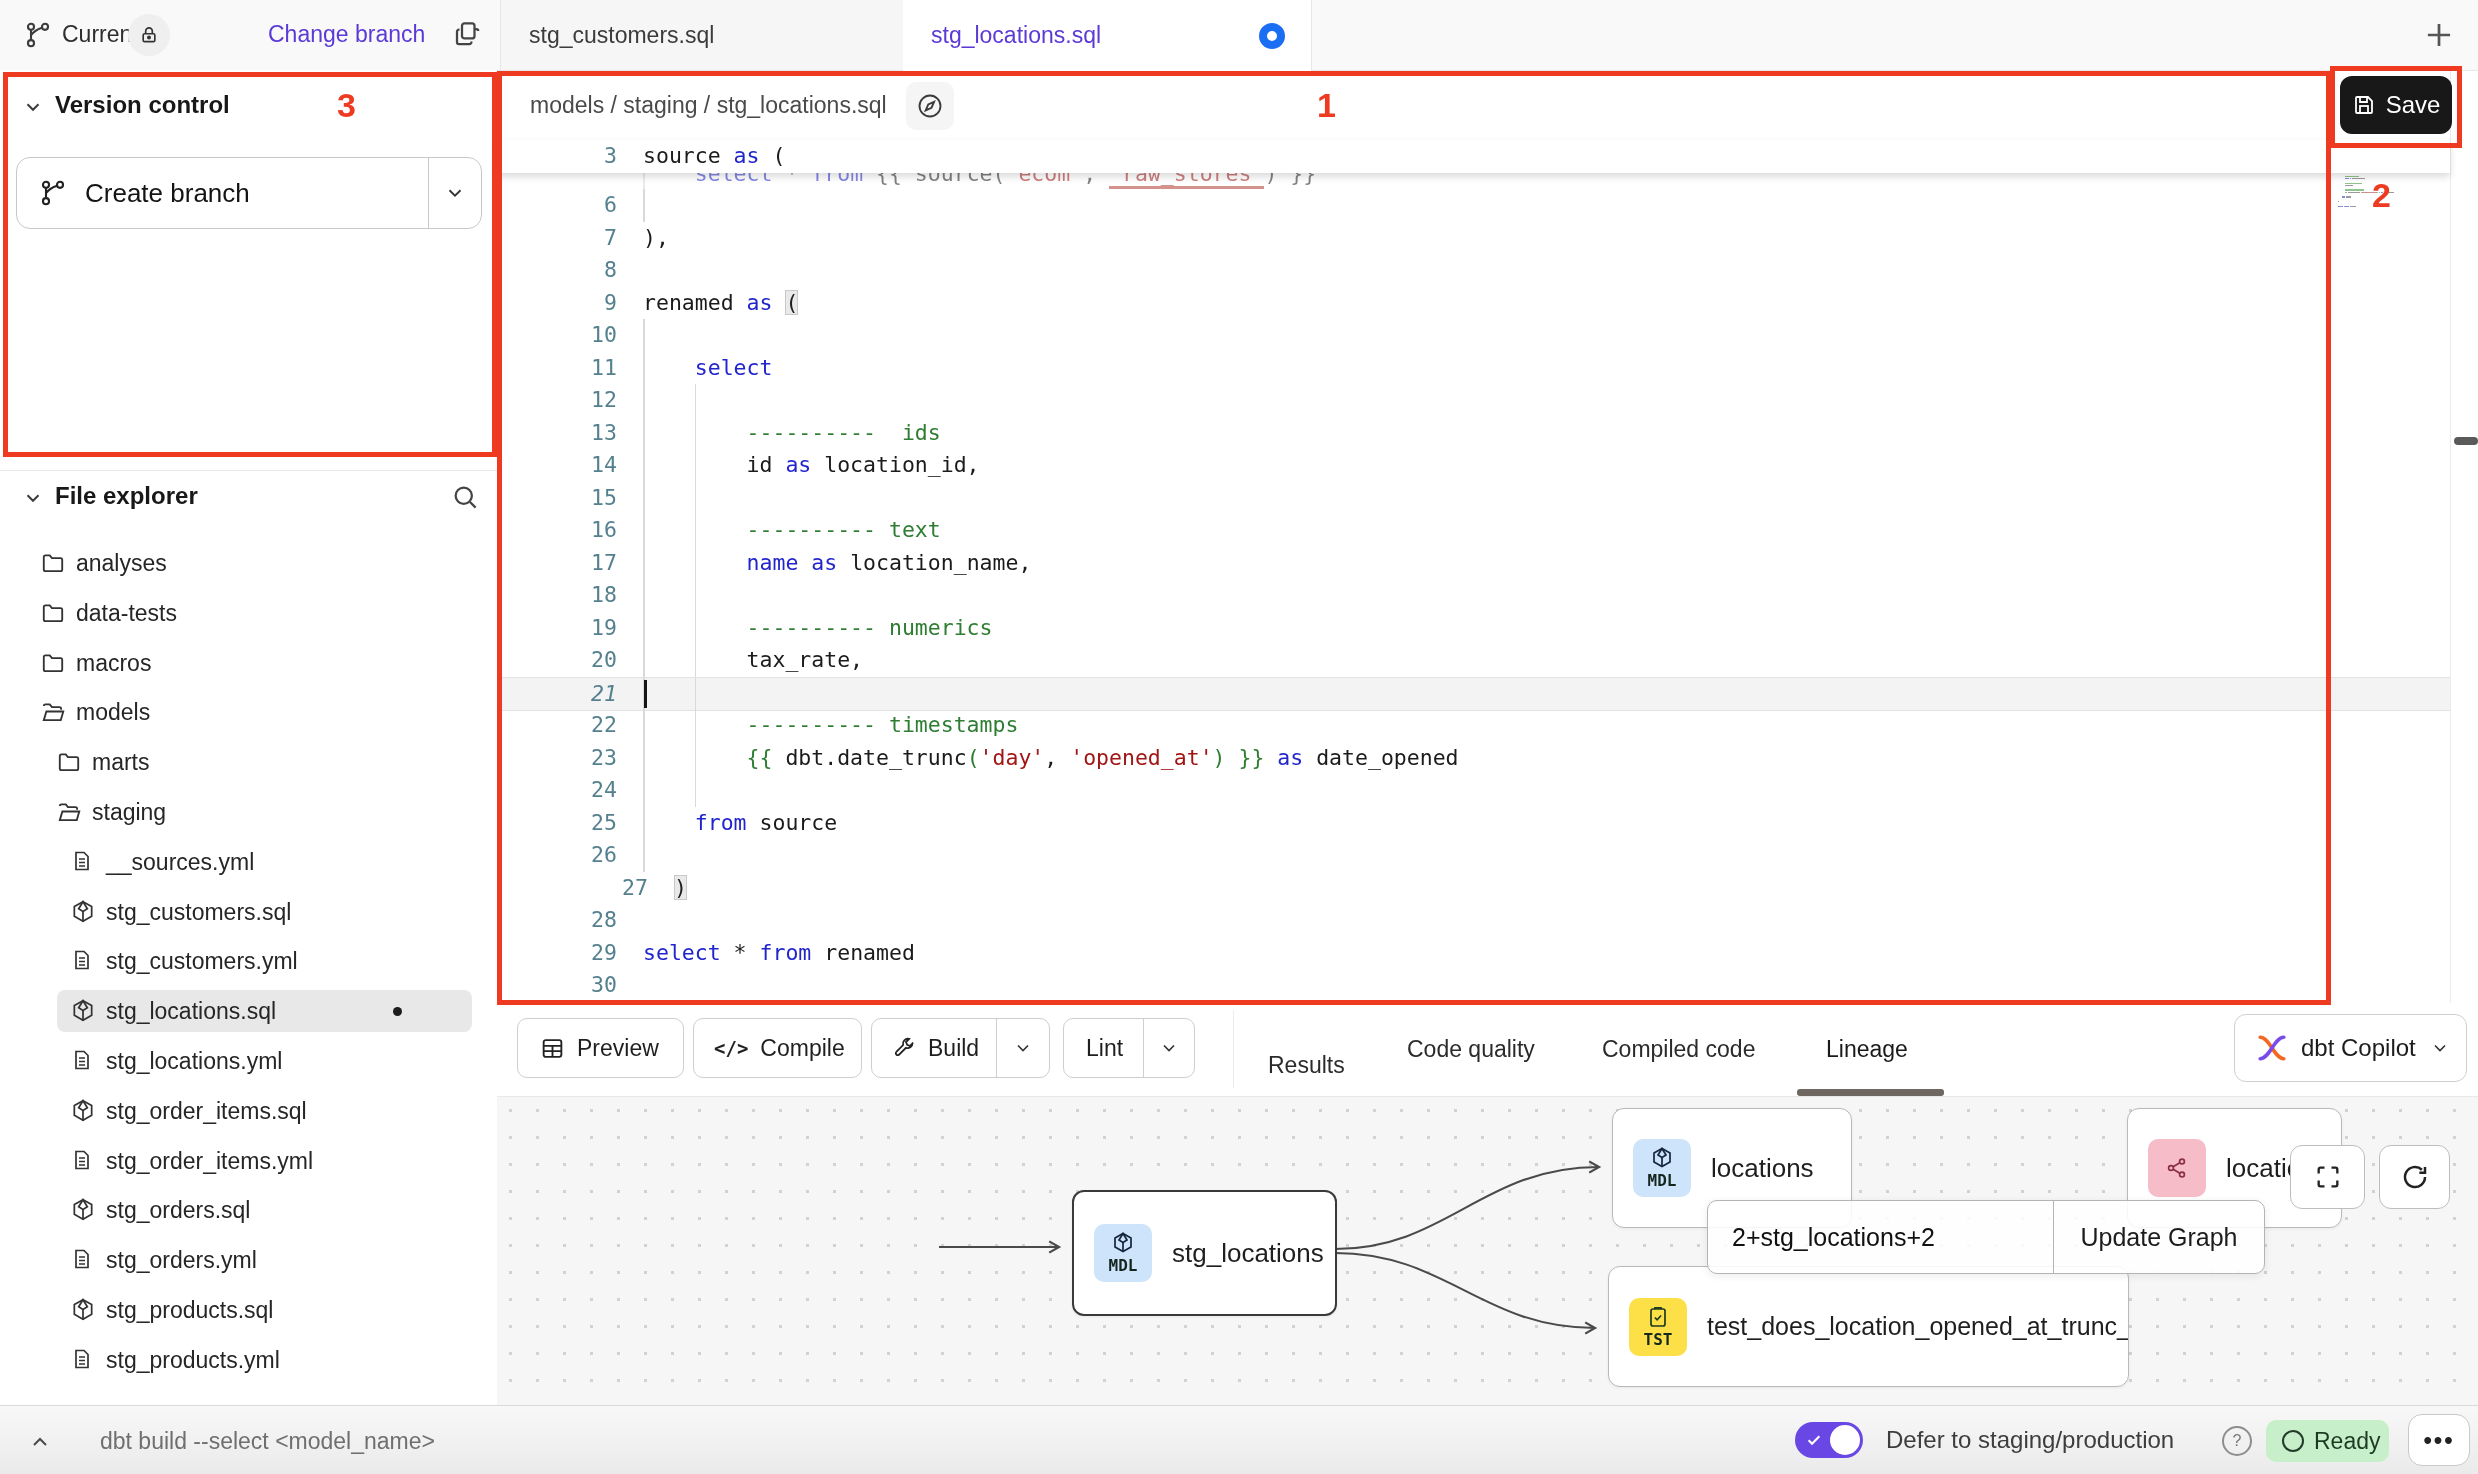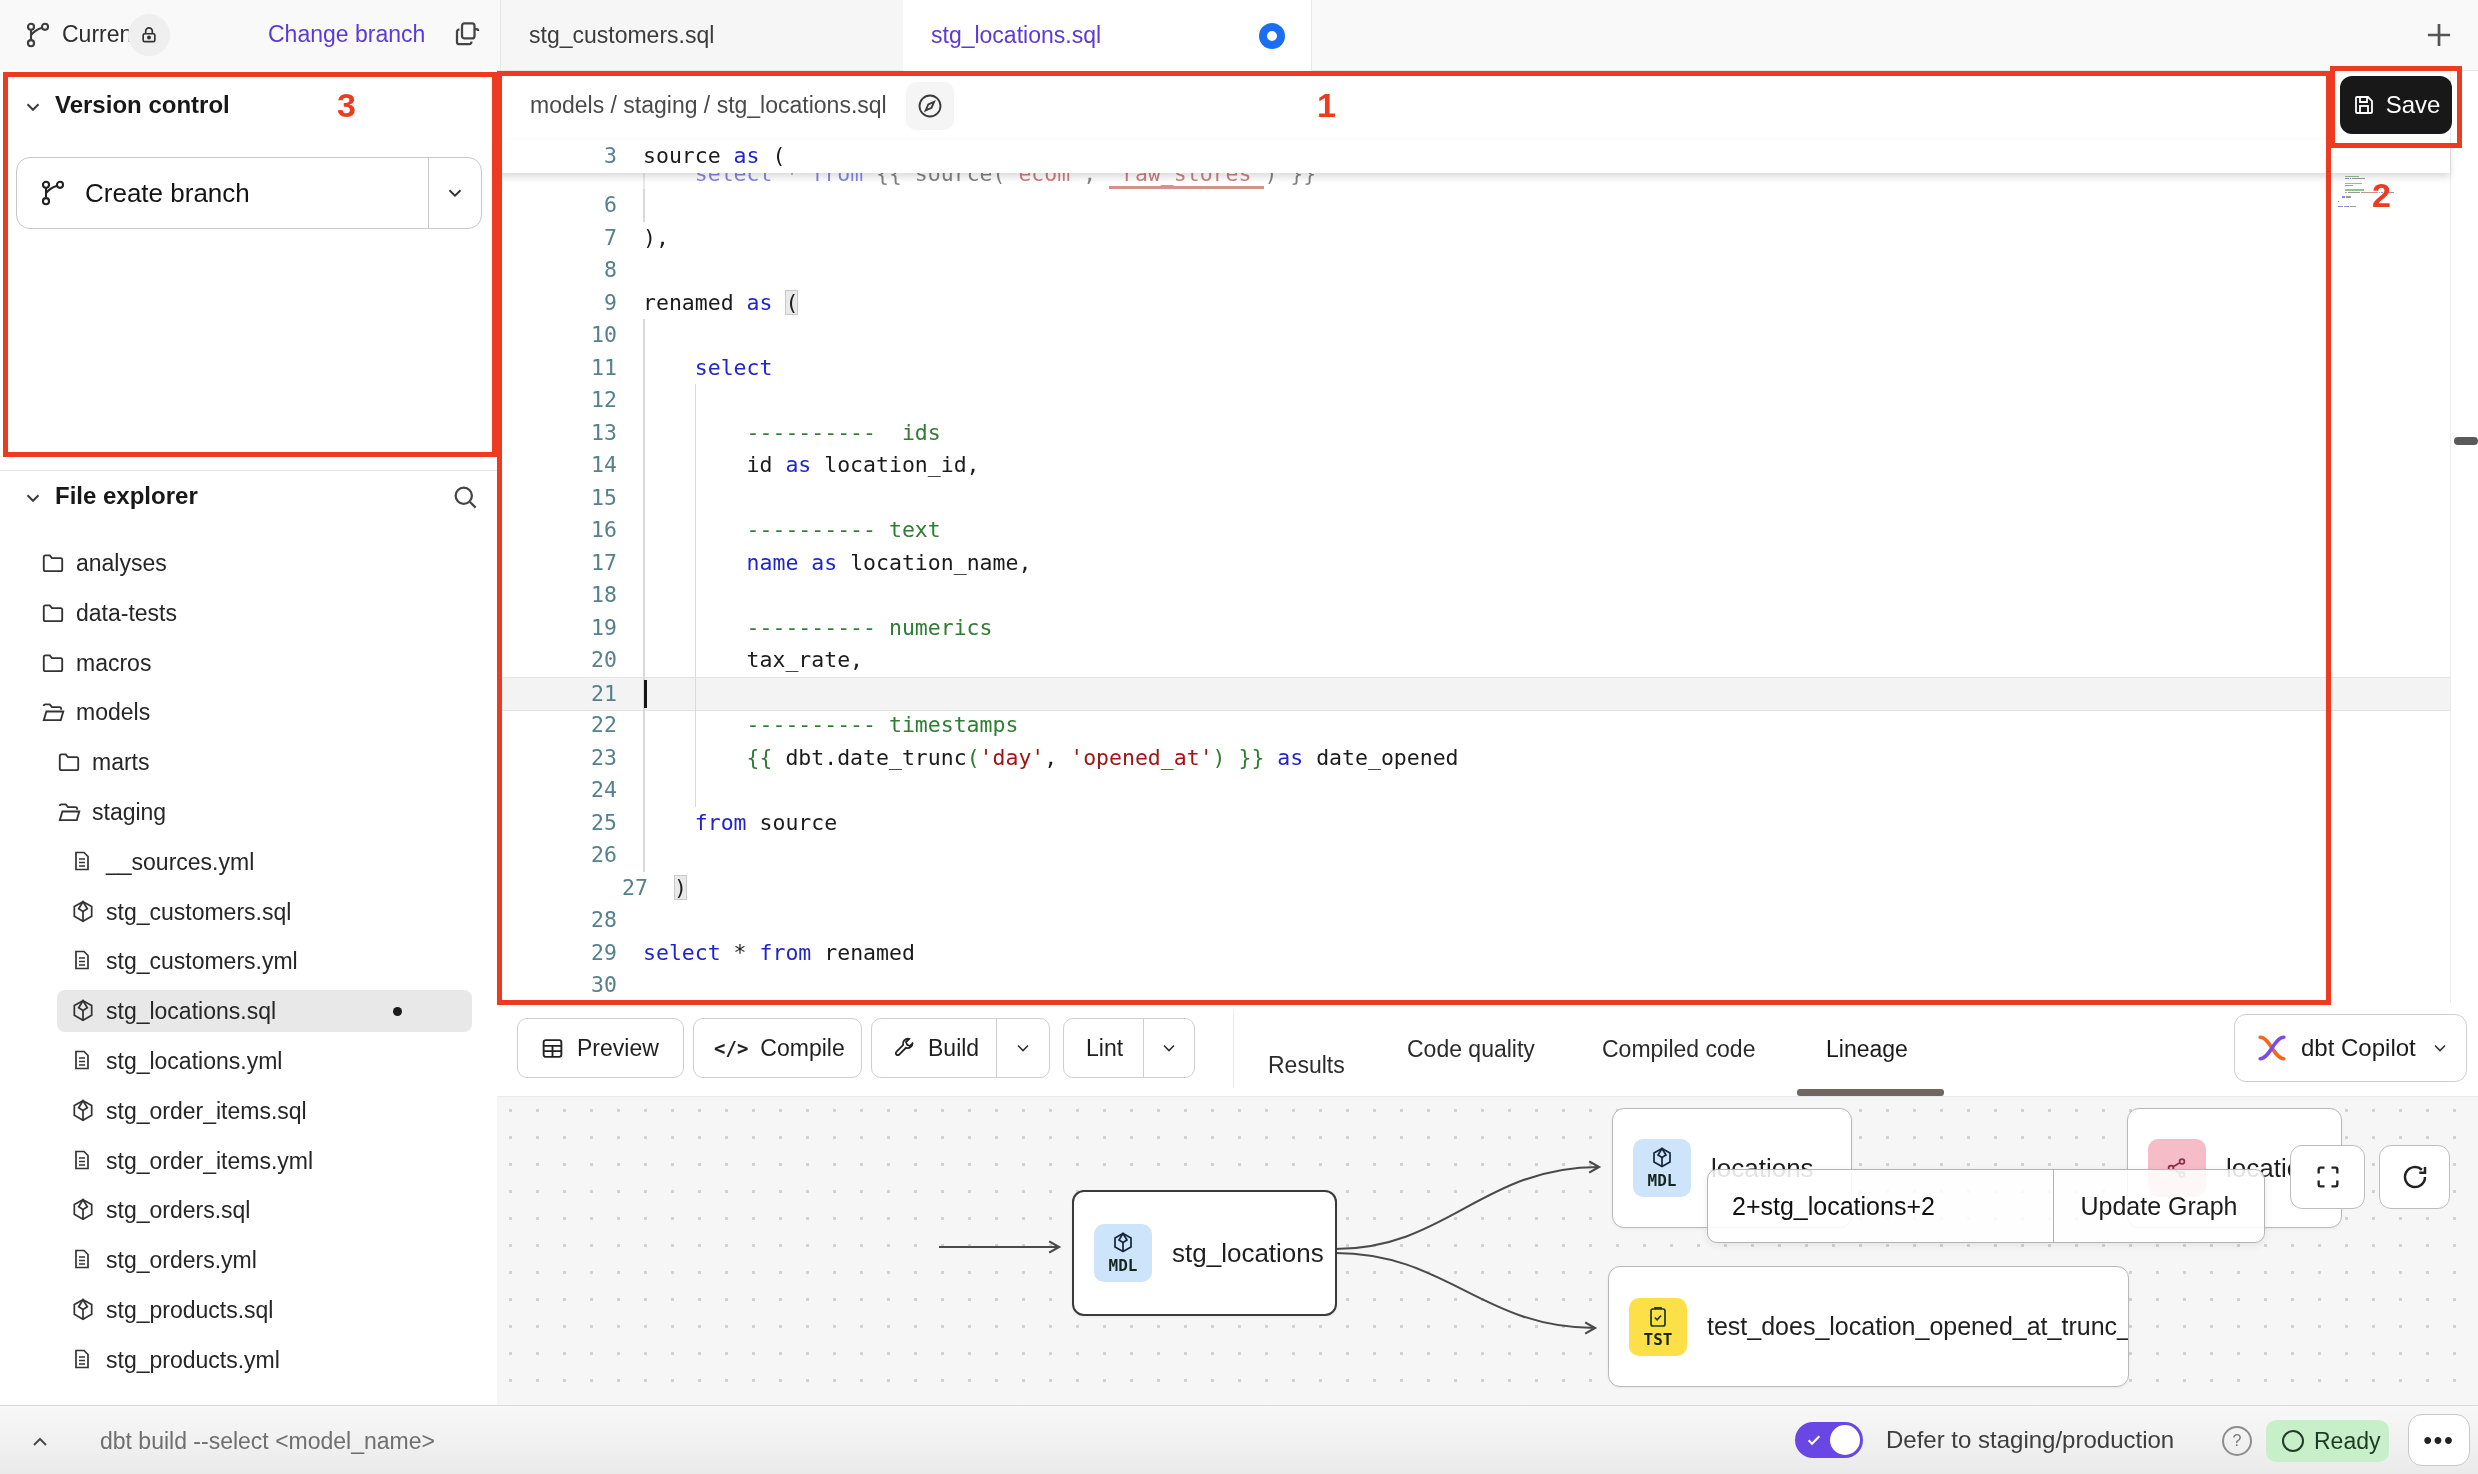--- a/index.html
+++ b/index.html
@@ -315,21 +315,21 @@
       <div class="code-line" style="position: absolute; left: 0px; width: 100%; top: 211.5px; height: 32.5px;"><span class="guide" style="left:calc(146px + 0ch);"></span><span class="ln">11</span><span class="ct"><span class="tk-p">    </span><span class="tk-k">select</span></span></div>
       <div class="code-line" style="position: absolute; left: 0px; width: 100%; top: 244px; height: 32.5px;"><span class="guide" style="left:calc(146px + 0ch);"></span><span class="guide" style="left:calc(146px + 4ch);"></span><span class="ln">12</span><span class="ct"></span></div>
       <div class="code-line" style="position: absolute; left: 0px; width: 100%; top: 276.5px; height: 32.5px;"><span class="guide" style="left:calc(146px + 0ch);"></span><span class="guide" style="left:calc(146px + 4ch);"></span><span class="ln">13</span><span class="ct"><span class="tk-p">        </span><span class="tk-c">----------  ids</span></span></div>
       <div class="code-line" style="position: absolute; left: 0px; width: 100%; top: 309px; height: 32.5px;"><span class="guide" style="left:calc(146px + 0ch);"></span><span class="guide" style="left:calc(146px + 4ch);"></span><span class="ln">14</span><span class="ct"><span class="tk-p">        id </span><span class="tk-k">as</span><span class="tk-p"> location_id,</span></span></div>
       <div class="code-line" style="position: absolute; left: 0px; width: 100%; top: 341.5px; height: 32.5px;"><span class="guide" style="left:calc(146px + 0ch);"></span><span class="guide" style="left:calc(146px + 4ch);"></span><span class="ln">15</span><span class="ct"></span></div>
       <div class="code-line" style="position: absolute; left: 0px; width: 100%; top: 374px; height: 32.5px;"><span class="guide" style="left:calc(146px + 0ch);"></span><span class="guide" style="left:calc(146px + 4ch);"></span><span class="ln">16</span><span class="ct"><span class="tk-p">        </span><span class="tk-c">---------- text</span></span></div>
       <div class="code-line" style="position: absolute; left: 0px; width: 100%; top: 406.5px; height: 32.5px;"><span class="guide" style="left:calc(146px + 0ch);"></span><span class="guide" style="left:calc(146px + 4ch);"></span><span class="ln">17</span><span class="ct"><span class="tk-p">        </span><span class="tk-k">name</span><span class="tk-p"> </span><span class="tk-k">as</span><span class="tk-p"> location_name,</span></span></div>
       <div class="code-line" style="position: absolute; left: 0px; width: 100%; top: 439px; height: 32.5px;"><span class="guide" style="left:calc(146px + 0ch);"></span><span class="guide" style="left:calc(146px + 4ch);"></span><span class="ln">18</span><span class="ct"></span></div>
       <div class="code-line" style="position: absolute; left: 0px; width: 100%; top: 471.5px; height: 32.5px;"><span class="guide" style="left:calc(146px + 0ch);"></span><span class="guide" style="left:calc(146px + 4ch);"></span><span class="ln">19</span><span class="ct"><span class="tk-p">        </span><span class="tk-c">---------- numerics</span></span></div>
       <div class="code-line" style="position: absolute; left: 0px; width: 100%; top: 504px; height: 32.5px;"><span class="guide" style="left:calc(146px + 0ch);"></span><span class="guide" style="left:calc(146px + 4ch);"></span><span class="ln">20</span><span class="ct"><span class="tk-p">        tax_rate,</span></span></div>
-      <div class="code-line cursor-line" style="position: absolute; left: 0px; width: 100%; top: 536.5px; height: 32.5px;"><span class="guide" style="left:calc(146px + 0ch);"></span><span class="guide" style="left:calc(146px + 4ch);"></span><span class="ln">21</span><span class="ct"></span><span style="position:absolute;left:147px;top:2px;width:2.5px;height:28px;background:#151515;"></span></div>
+      <div class="code-line cursor-line" style="position: absolute; left: 0px; width: 100%; top: 536.5px; height: 32.5px; font-style: italic;"><span class="guide" style="left:calc(146px + 0ch);"></span><span class="guide" style="left:calc(146px + 4ch);"></span><span class="ln">21</span><span class="ct"></span><span style="position:absolute;left:147px;top:2px;width:2.5px;height:28px;background:#151515;"></span></div>
       <div class="code-line" style="position: absolute; left: 0px; width: 100%; top: 569px; height: 32.5px;"><span class="guide" style="left:calc(146px + 0ch);"></span><span class="guide" style="left:calc(146px + 4ch);"></span><span class="ln">22</span><span class="ct"><span class="tk-p">        </span><span class="tk-c">---------- timestamps</span></span></div>
       <div class="code-line" style="position: absolute; left: 0px; width: 100%; top: 601.5px; height: 32.5px;"><span class="guide" style="left:calc(146px + 0ch);"></span><span class="guide" style="left:calc(146px + 4ch);"></span><span class="ln">23</span><span class="ct"><span class="tk-p">        </span><span class="tk-j">{{</span><span class="tk-p"> dbt.date_trunc</span><span class="tk-j">(</span><span class="tk-s">'day'</span><span class="tk-p">, </span><span class="tk-s">'opened_at'</span><span class="tk-j">)</span><span class="tk-p"> </span><span class="tk-j">}}</span><span class="tk-p"> </span><span class="tk-k">as</span><span class="tk-p"> date_opened</span></span></div>
       <div class="code-line" style="position: absolute; left: 0px; width: 100%; top: 634px; height: 32.5px;"><span class="guide" style="left:calc(146px + 0ch);"></span><span class="guide" style="left:calc(146px + 4ch);"></span><span class="ln">24</span><span class="ct"></span></div>
       <div class="code-line" style="position: absolute; left: 0px; width: 100%; top: 666.5px; height: 32.5px;"><span class="guide" style="left:calc(146px + 0ch);"></span><span class="ln">25</span><span class="ct"><span class="tk-p">    </span><span class="tk-k">from</span><span class="tk-p"> source</span></span></div>
       <div class="code-line" style="position: absolute; left: 0px; width: 100%; top: 699px; height: 32.5px;"><span class="guide" style="left:calc(146px + 0ch);"></span><span class="ln">26</span><span class="ct"></span></div>
       <div class="code-line" style="position: absolute; left: 0px; width: 100%; top: 731.5px; height: 32.5px; margin-left: 31px;"><span class="ln">27</span><span class="ct"><span class="tk-hb">)</span></span></div>
       <div class="code-line" style="position: absolute; left: 0px; width: 100%; top: 764px; height: 32.5px;"><span class="ln">28</span><span class="ct"></span></div>
       <div class="code-line" style="position: absolute; left: 0px; width: 100%; top: 796.5px; height: 32.5px;"><span class="ln">29</span><span class="ct"><span class="tk-k">select</span><span class="tk-p"> * </span><span class="tk-k">from</span><span class="tk-p"> renamed</span></span></div>
       <div class="code-line" style="position: absolute; left: 0px; width: 100%; top: 829px; height: 32.5px;"><span class="ln">30</span><span class="ct"></span></div>
     </div>
@@ -489,21 +489,21 @@
       <svg width="24" height="24" viewBox="0 0 24 24" fill="none" stroke="#1c3a22" stroke-width="1.7">
         <rect x="5" y="4" width="14" height="17" rx="2"></rect>
           <path d="M9 4.2V2.8h6v1.4"></path>
           <path d="M8.8 12.5l2.3 2.3 4-4.3"></path>
       </svg>
       <span class="badge-abbr">TST</span>
     </span>
     <span class="node-label" style="font-size:25px;">test_does_location_opened_at_trunc_t…</span>
   </div>
 
-  <div class="abs" style="left:1707px;top:1169px;width:556px;height:72px;background:rgba(255,255,255,0.87);border:1.5px solid #b4b4b4;border-radius:10px;box-shadow:0 2px 8px rgba(0,0,0,0.08);display:flex;align-items:center;z-index:10;">
+  <div class="abs" style="left:1707px;top:1200px;width:556px;height:72px;background:rgba(255,255,255,0.87);border:1.5px solid #b4b4b4;border-radius:10px;box-shadow:0 2px 8px rgba(0,0,0,0.08);display:flex;align-items:center;z-index:10;">
     <span style="margin-left:24px;font-size:25px;color:#111;">2+stg_locations+2</span>
     <span style="margin-left:auto;height:100%;border-left:1px solid #b4b4b4;width:210px;display:flex;align-items:center;justify-content:center;font-size:25px;font-weight:500;color:#1c1c1c;">Update Graph</span>
   </div>
   <div class="ovl-btn" style="left:2290px;top:1145px;width:73px;height:62px;z-index:11;">
     <svg width="28" height="28" viewBox="0 0 24 24" fill="none" stroke="#222" stroke-width="2">
       <path d="M4 9V5.5A1.5 1.5 0 0 1 5.5 4H9M15 4h3.5A1.5 1.5 0 0 1 20 5.5V9M20 15v3.5a1.5 1.5 0 0 1-1.5 1.5H15M9 20H5.5A1.5 1.5 0 0 1 4 18.5V15" stroke-dasharray="0"></path>
     </svg>
   </div>
   <div class="ovl-btn" style="left:2379px;top:1145px;width:69px;height:62px;z-index:11;">
     <svg width="30" height="30" viewBox="0 0 24 24" fill="none" stroke="#222" stroke-width="2">

